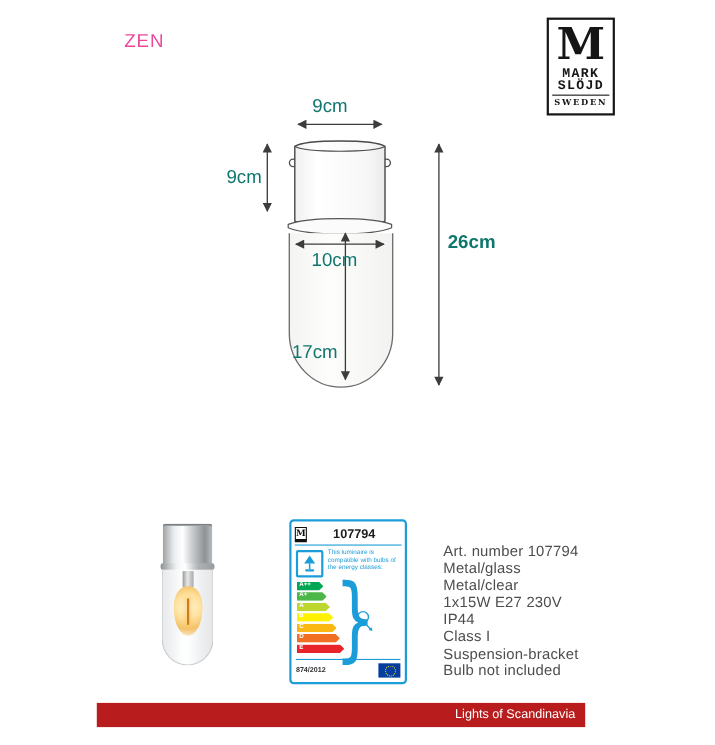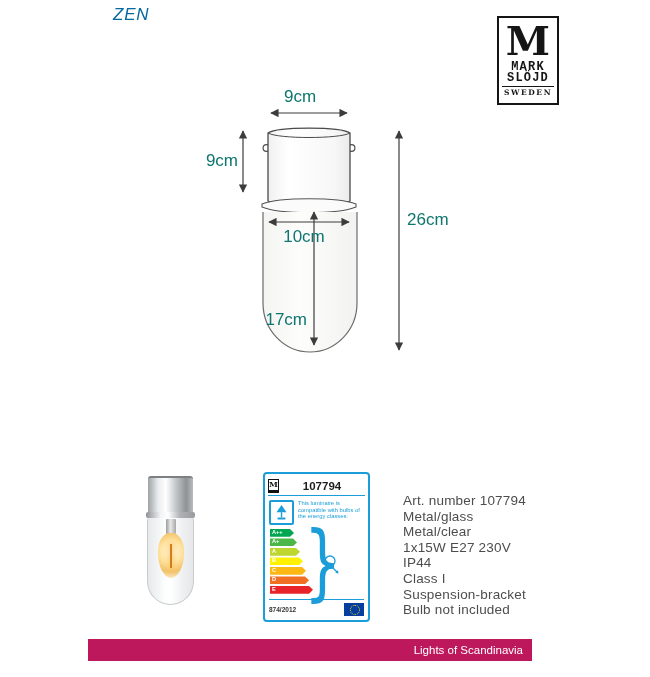--- a/index.html
+++ b/index.html
@@ -1,40 +1,40 @@
 <!DOCTYPE html>
 <html style="--accent: #1b9dd9;"><head>
 <meta charset="utf-8">
 <style>
   html,body { margin:0; padding:0; background:#fff; }
   .page { position:relative; width:650px; height:677px; background:#ffffff;
           font-family:"Liberation Sans", sans-serif; overflow:hidden; }
 
   
-  .title { position:absolute; left:113px; top:5px; font-size:17px;
-           letter-spacing:.8px; color:#0369a1;font-style:italic; }
+  .title { position:absolute; left:113px; top:28px; font-size:17px;
+           letter-spacing:.8px; color:#ec4899; }
 
   .logo { position:absolute; left:497px; top:16px; width:62px; height:89px;
           border:2px solid #151515; box-sizing:border-box; background:#fff;
           text-align:center; padding-top:2px; }
   .logo-m { font-family:"DejaVu Serif", serif; font-weight:bold; font-size:40px;
             line-height:42px; color:#151515; }
   .logo-mark,.logo-slojd { font-family:Liberation Mono, monospace; font-weight:bold;
             font-size:12px; line-height:11px; letter-spacing:1.2px; color:#151515; }
   .logo-sweden { font-family:"DejaVu Serif", serif; font-weight:bold; font-size:7.5px;
             line-height:11px; letter-spacing:1.6px; color:#151515;
             border-top:1.5px solid #151515; margin:2px 3px 0; }
 
   
   .drawing { position:absolute; left:220px; top:85px; }
   .dim { position:absolute; font-size:17px; color:#0f766e; }
   .dim-cap-w   { left:270px; top:87px;  width:60px; text-align:center; }
   .dim-cap-h   { left:196px; top:151px; width:42px; text-align:right; }
   .dim-glass-w { left:272px; top:227px; width:64px; text-align:center; }
-  .dim-total-h { left:407px; top:210px; }
+  .dim-total-h { left:407px; top:210px;font-weight:bold; }
   .dim-glass-h { left:257px; top:310px; width:50px; text-align:right; }
 
   
   .photo { position:absolute; left:138px; top:468px; width:76px; height:150px; }
   .photo-cap { position:absolute; left:10px; top:8px; width:45px; height:37px;
        border-radius:3px 3px 1px 1px; box-sizing:border-box;
        border-top:2px solid #7c8083;
        background:linear-gradient(90deg,#9ea2a5 0%,#e9ecee 22%,#ffffff 40%,#c2c6c9 62%,#8e9295 85%,#b9bcbf 100%); }
   .photo-rim { position:absolute; left:8px; top:44px; width:49px; height:6px;
        border-radius:2px;
@@ -216,15 +216,15 @@
     <div>Art. number 107794</div>
     <div>Metal/glass</div>
     <div>Metal/clear</div>
     <div>1x15W E27 230V</div>
     <div>IP44</div>
     <div>Class I</div>
     <div>Suspension-bracket</div>
     <div>Bulb not included</div>
   </div>
 
-  <div class="banner" style="background: #be185d;">Lights of Scandinavia</div>
+  <div class="banner" style="background: #b91c1c;">Lights of Scandinavia</div>
 
 </div>
 
 </body></html>

